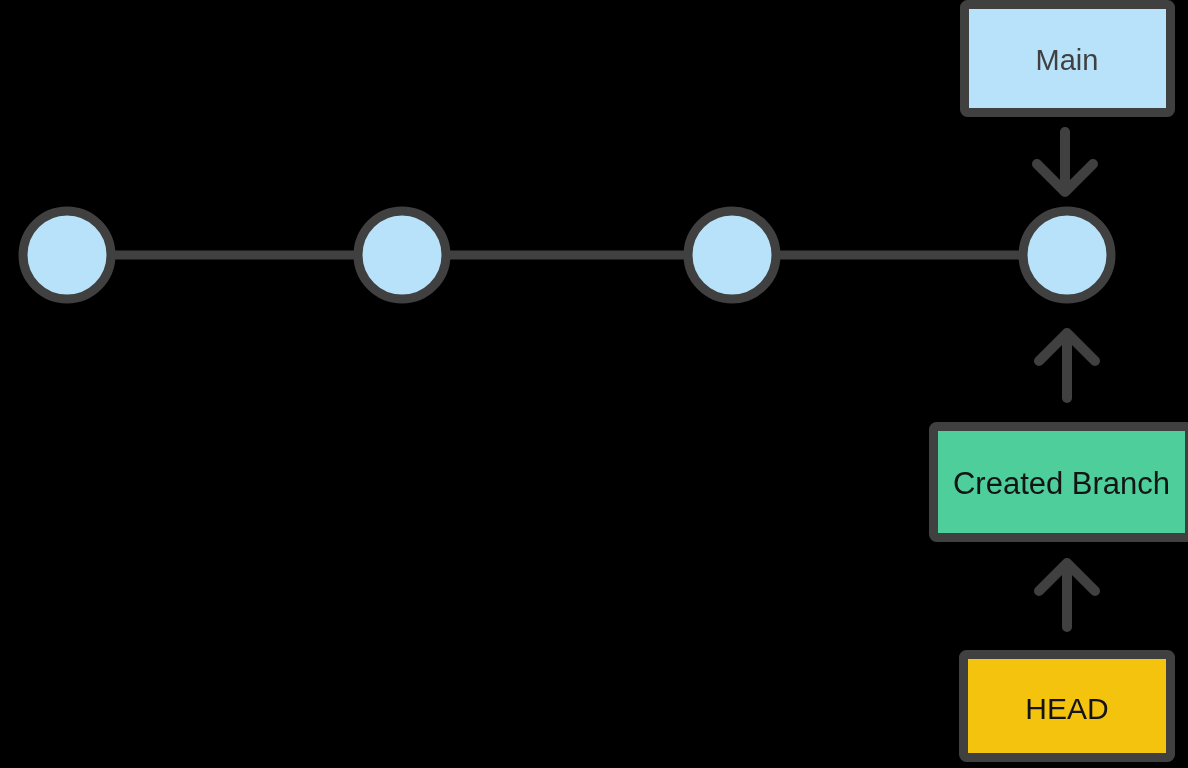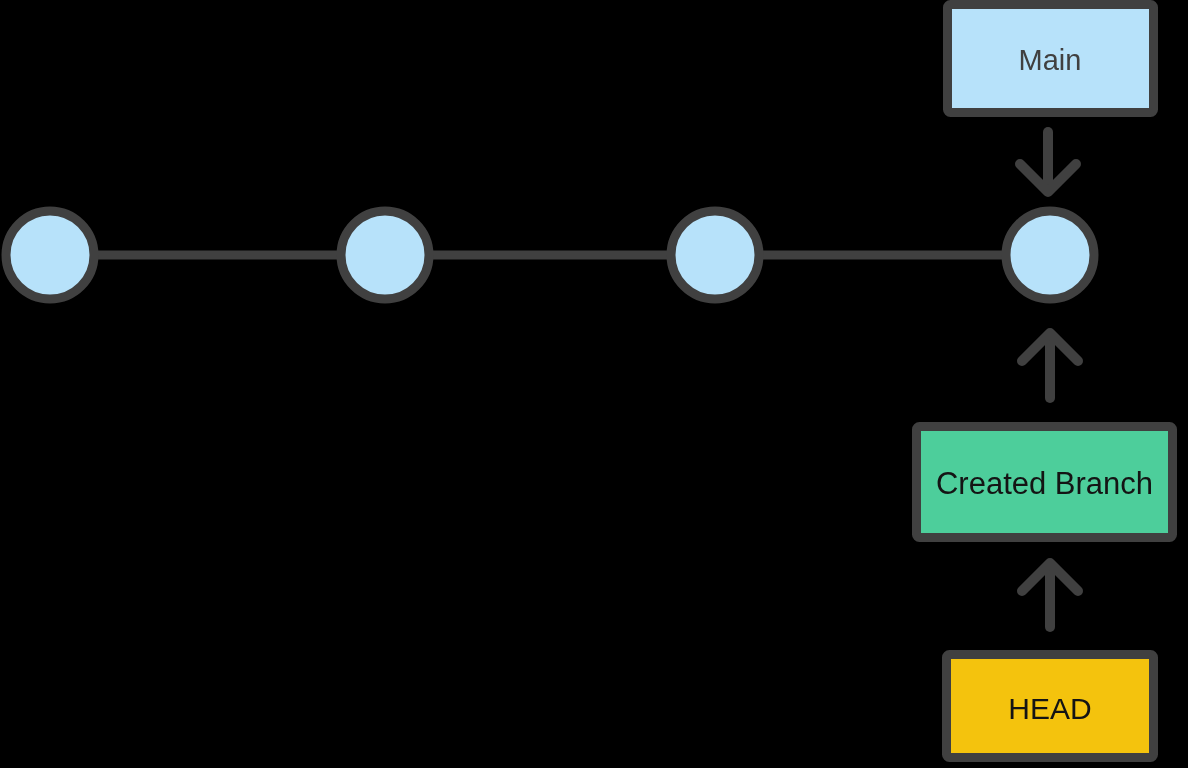--- a/index.html
+++ b/index.html
@@ -7,20 +7,21 @@
     padding: 0;
     width: 1188px;
     height: 768px;
     overflow: hidden;
     background: #000000;
   }
   .stage {
     position: relative;
     width: 975px;
     height: 768px;
+    margin-left: 17px;
   }
   svg {
     display: block;
     width: 1188px;
     height: 768px;
     font-family: "Liberation Sans", sans-serif;
   }
   .box-label {
     text-anchor: middle;
     dominant-baseline: central;

